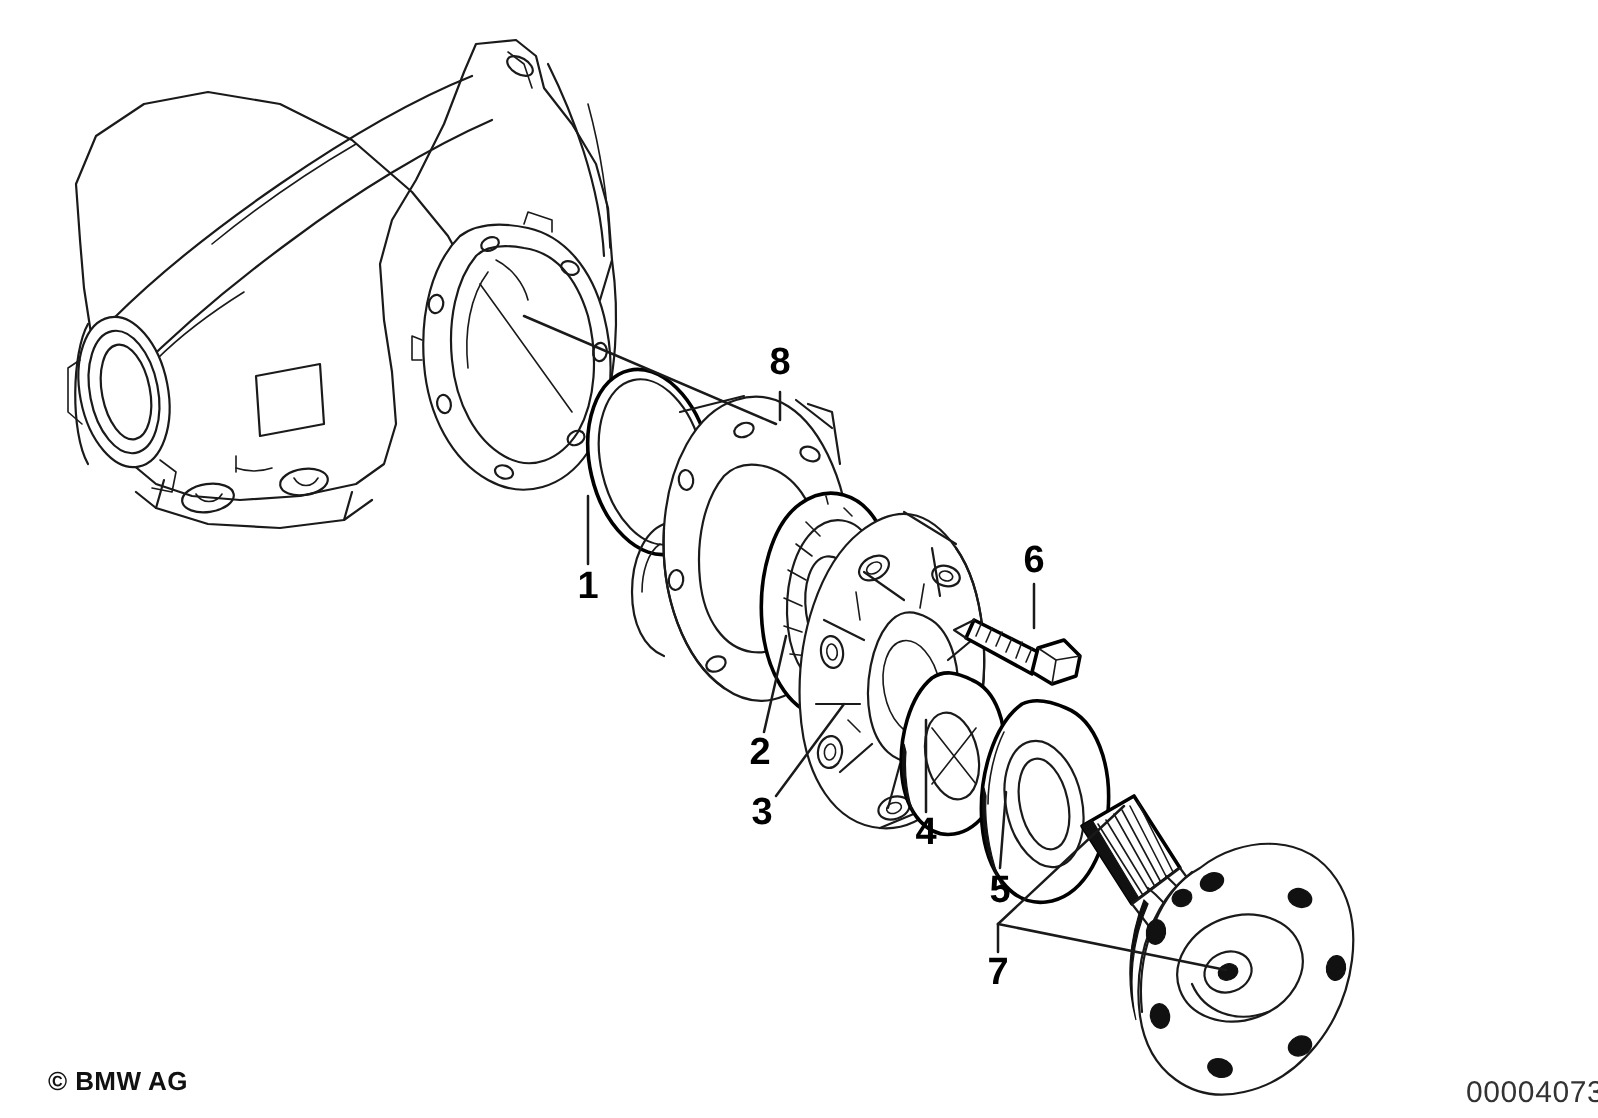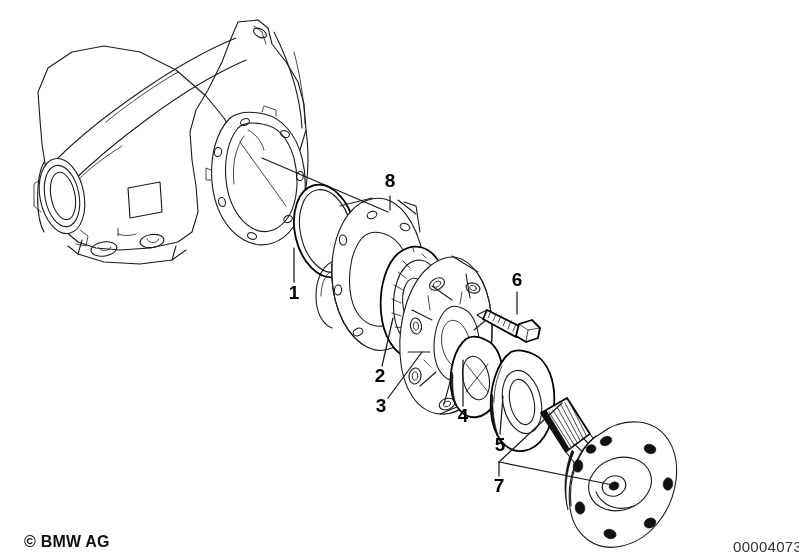--- a/index.html
+++ b/index.html
@@ -42,21 +42,21 @@
   .footer-text {
     position: absolute;
     font-family: "Liberation Sans", sans-serif;
     font-weight: bold;
     color: #111111;
     white-space: nowrap;
   }
   #copyright-label {
     left: 24px;
     top: 533px;
-    font-size: 16px;
+    font-size: 13px;
     letter-spacing: 0.2px;
   }
   #drawing-number {
     left: 733px;
     top: 538px;
     font-size: 15px;
     font-weight: normal;
     color: #333333;
     letter-spacing: 0.3px;
   }

